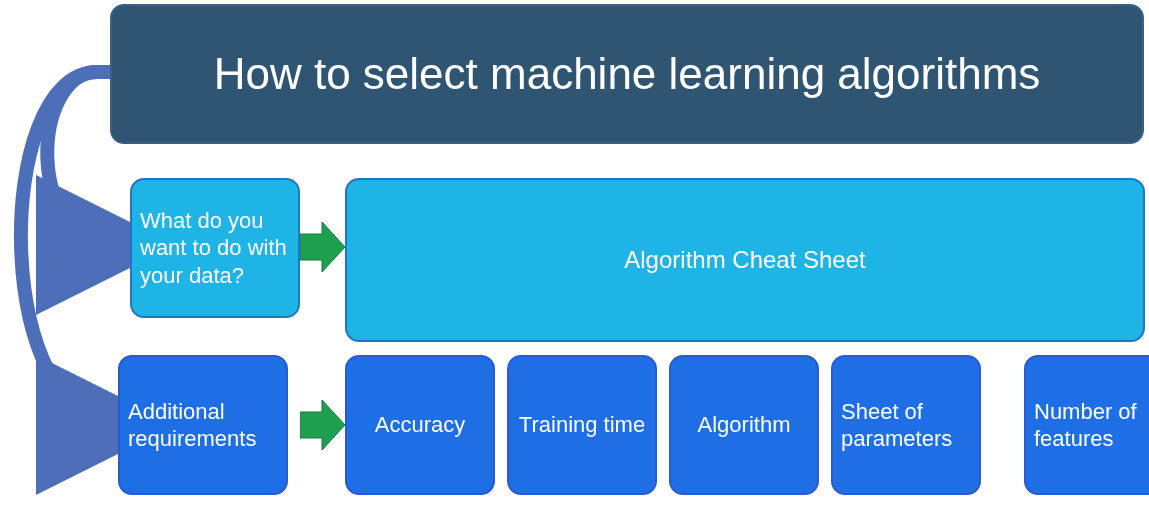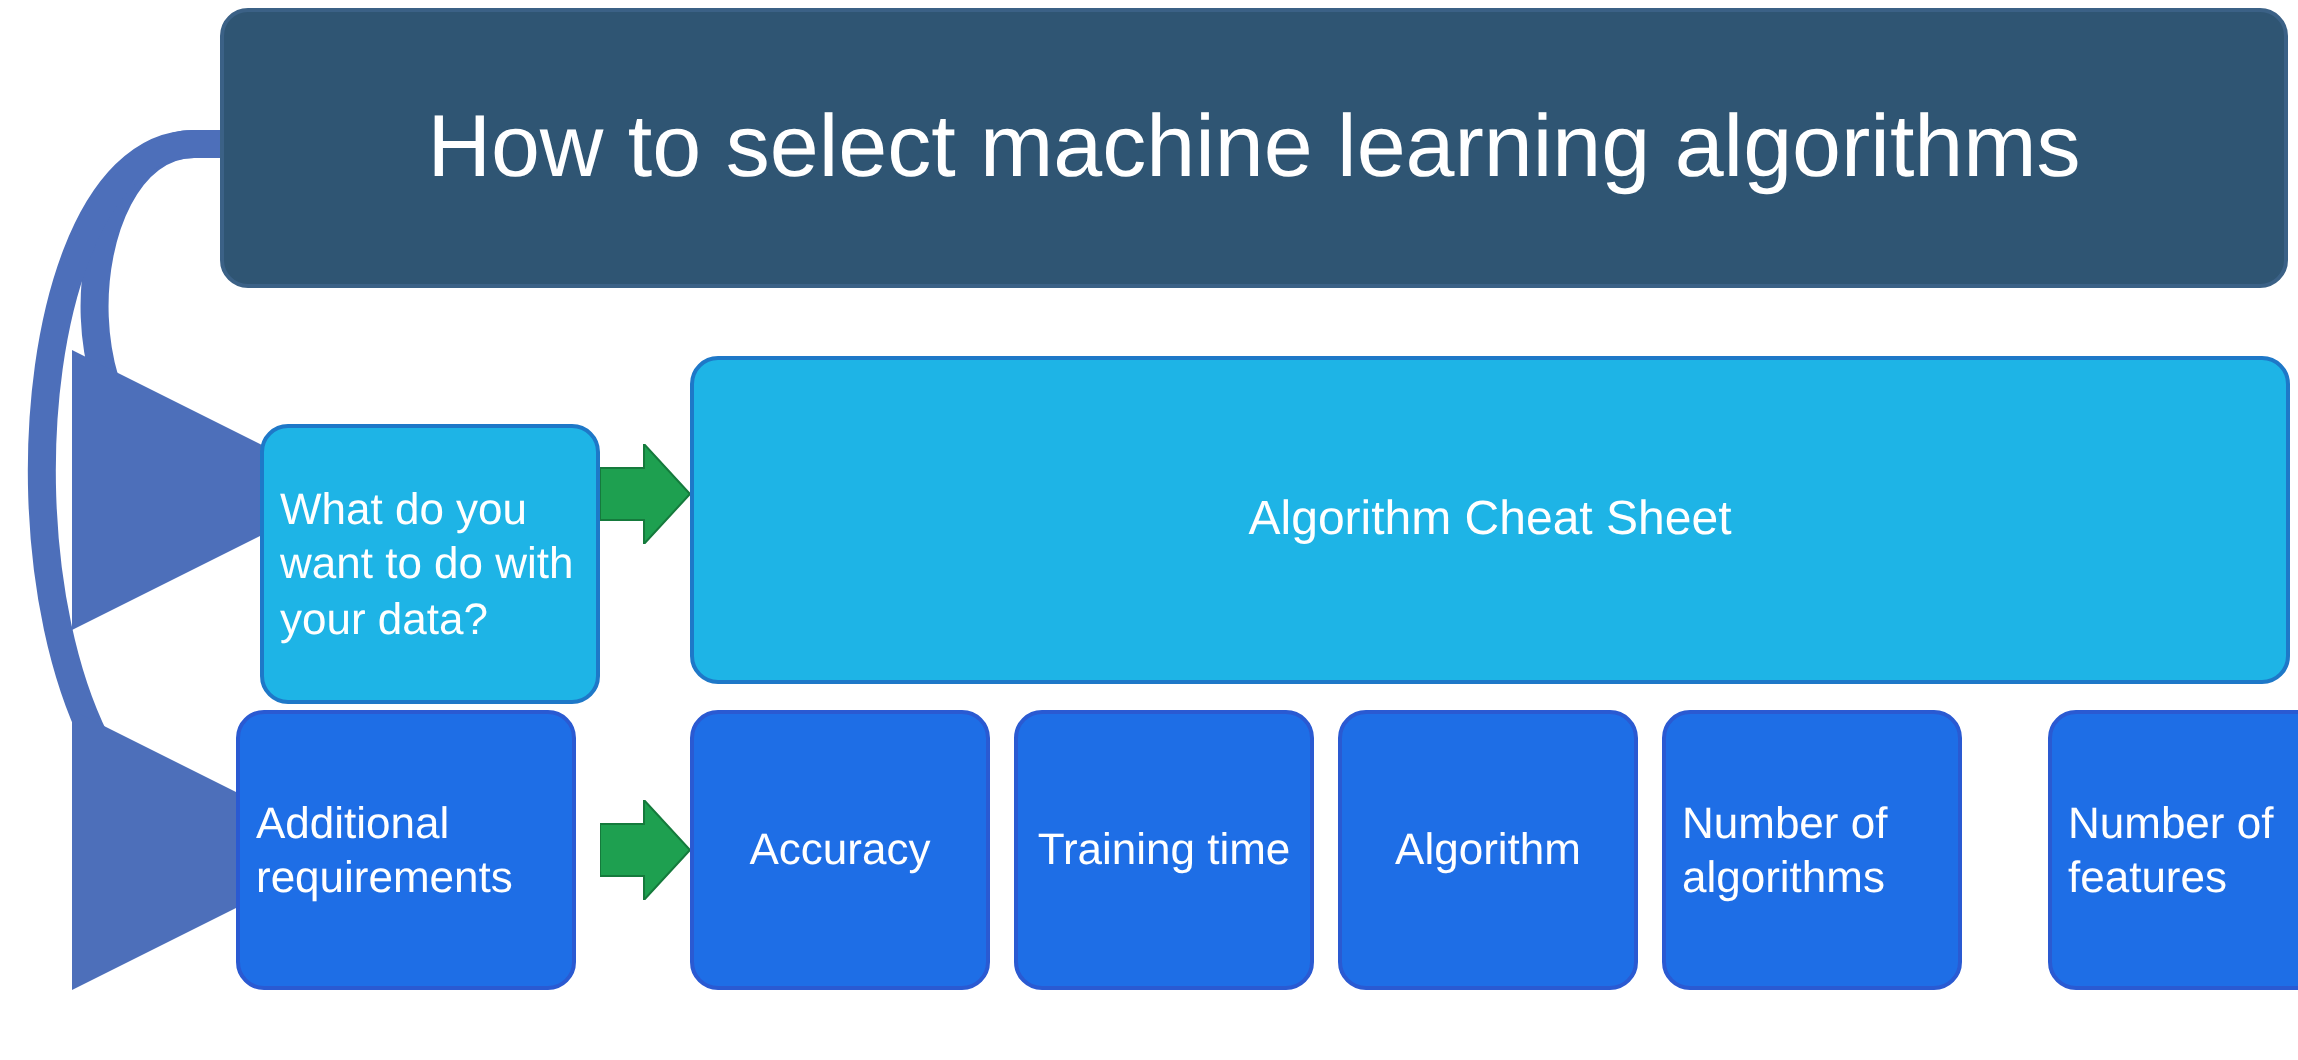--- a/index.html
+++ b/index.html
@@ -34,21 +34,20 @@
   }
   .q-box {
     left: 130px;
     top: 178px;
     width: 170px;
     height: 140px;
     background: #1eb4e6;
     border: 2px solid #1e78c8;
     font-size: 22px;
     line-height: 1.25;
-    margin-top: 34px;
   }
   .cheat-box {
     left: 345px;
     top: 178px;
     width: 800px;
     height: 164px;
     background: #1eb4e6;
     border: 2px solid #1e78c8;
     font-size: 24px;
   }
@@ -145,17 +144,17 @@
 <div class="box metric-box m1">
   <span>Accuracy</span>
 </div>
 <div class="box metric-box m2">
   <span>Training time</span>
 </div>
 <div class="box metric-box m3">
   <span>Algorithm</span>
 </div>
 <div class="box metric-box m4">
-  <span>Number of algorithms</span>
+  <span>Sheet of parameters</span>
 </div>
 <div class="box metric-box m5">
   <span>Number of features</span>
 </div>
 
 </body></html>

